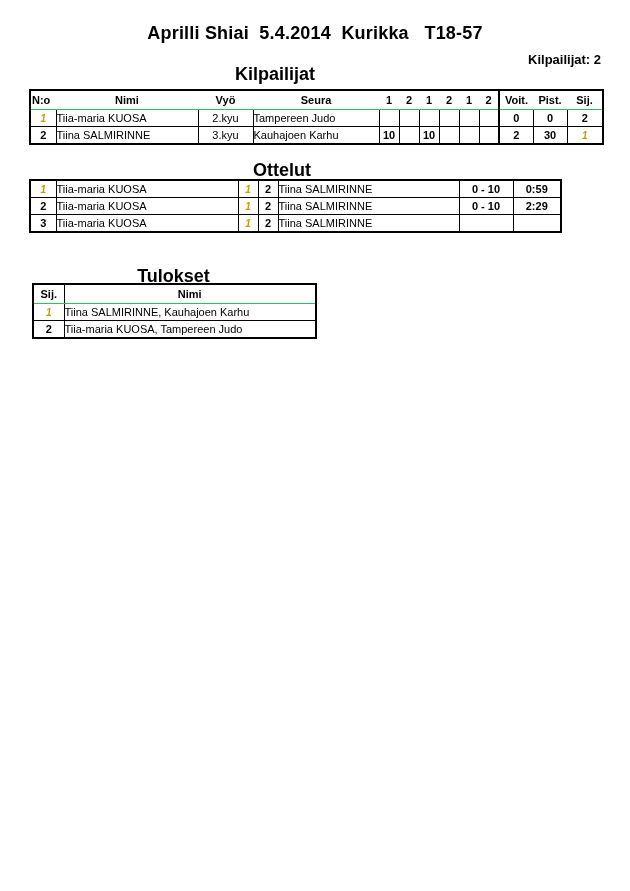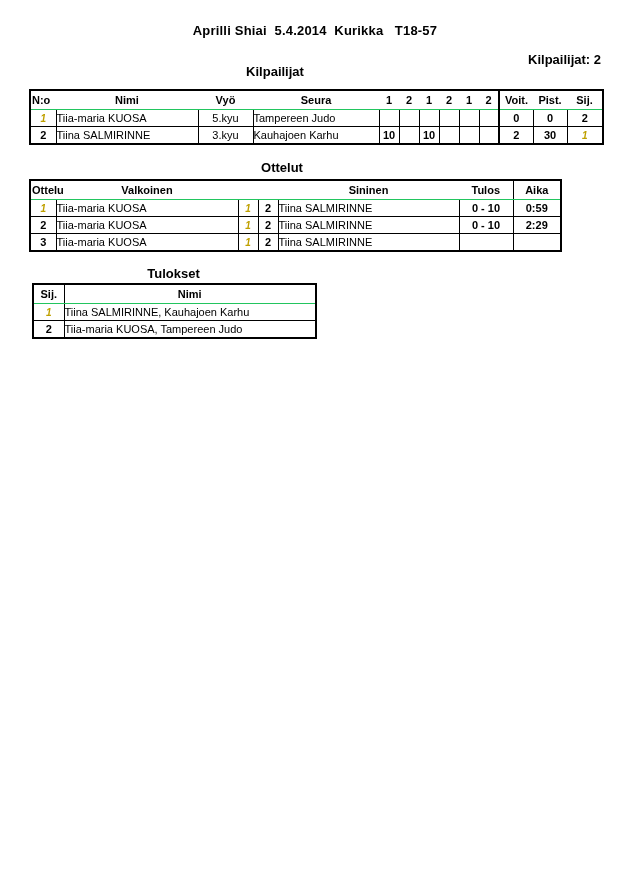--- a/index.html
+++ b/index.html
@@ -6,29 +6,29 @@
   body {
     width: 630px; height: 891px;
     background: #ffffff;
     font-family: "Liberation Sans", sans-serif;
     color: #000;
     position: relative;
     overflow: hidden;
   }
   .page-title {
     position: absolute; top: 23px; left: 0; width: 630px;
-    text-align: center; font-size: 13px; font-weight: bold;
+    text-align: center; font-size: 18px; font-weight: bold;
     white-space: pre; letter-spacing: 0.2px;
   }
   .competitor-count {
     position: absolute; top: 52px; right: 29px;
     font-size: 13px; font-weight: bold;
   }
   .sec-heading {
-    position: absolute; font-size: 13px; font-weight: bold; text-align: center;
+    position: absolute; font-size: 18px; font-weight: bold; text-align: center;
   }
   #h-kilpailijat { top: 64px; left: 29px; width: 492px; }
   #h-ottelut     { top: 160px; left: 29px; width: 506px; }
   #h-tulokset    { top: 266px; left: 32px; width: 283px; }
 
   table {
     position: absolute;
     border-collapse: collapse;
     table-layout: fixed;
     border: 2px solid #000;
@@ -97,21 +97,21 @@
     <th>2</th>
     <th>1</th>
     <th>2</th>
     <th class="thickL">Voit.</th>
     <th>Pist.</th>
     <th>Sij.</th>
   </tr>
   <tr>
     <td class="num gold">1</td>
     <td class="txt">Tiia-maria KUOSA</td>
-    <td>5.kyu</td>
+    <td>2.kyu</td>
     <td class="txt">Tampereen Judo</td>
     <td class="num"></td>
     <td class="num"></td>
     <td class="num"></td>
     <td class="num"></td>
     <td class="num"></td>
     <td class="num"></td>
     <td class="num thickL">0</td>
     <td class="num">0</td>
     <td class="num">2</td>
@@ -140,29 +140,20 @@
   <colgroup>
     <col style="width:26px">
       <col style="width:182px">
       <col style="width:20px">
       <col style="width:20px">
     <col style="width:181px">
       <col style="width:54px">
       <col style="width:48px">
   </colgroup>
   <tbody>
-      <tr>
-    <th class="al">Ottelu</th>
-    <th>Valkoinen</th>
-    <th></th>
-    <th></th>
-    <th>Sininen</th>
-    <th>Tulos</th>
-    <th class="lineL">Aika</th>
-  </tr>
   <tr>
     <td class="num gold">1</td>
     <td class="txt">Tiia-maria KUOSA</td>
     <td class="num gold">1</td>
     <td class="num">2</td>
     <td class="txt">Tiina SALMIRINNE</td>
     <td class="num">0 - 10</td>
     <td class="num">0:59</td>
   </tr>
   <tr>

